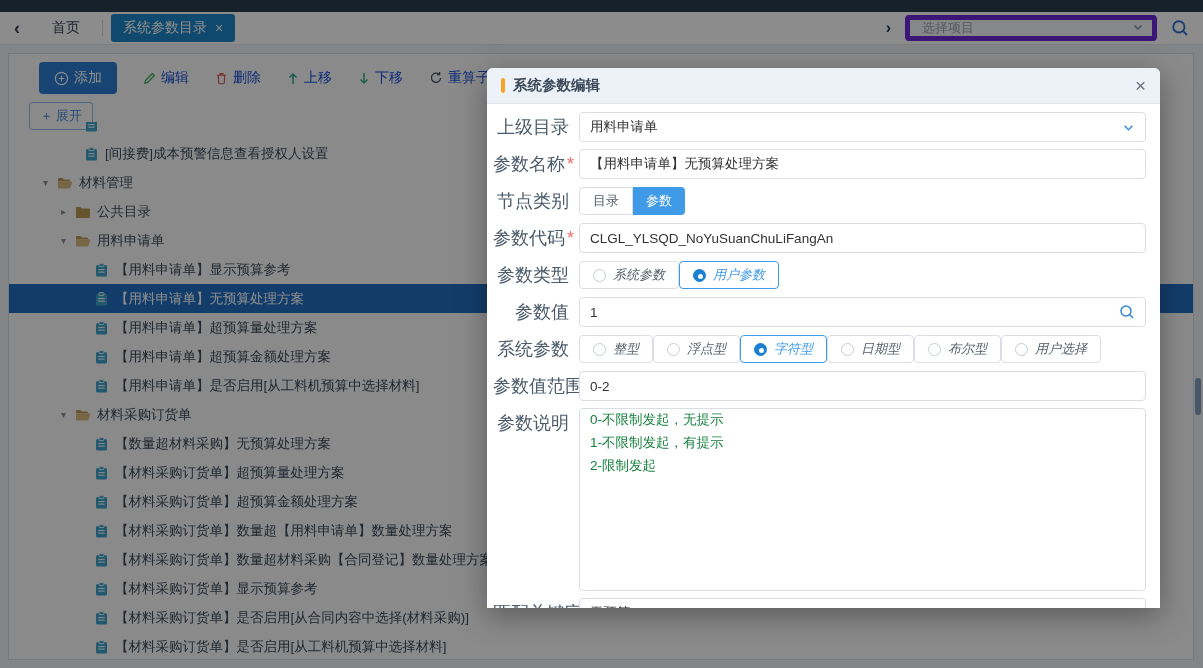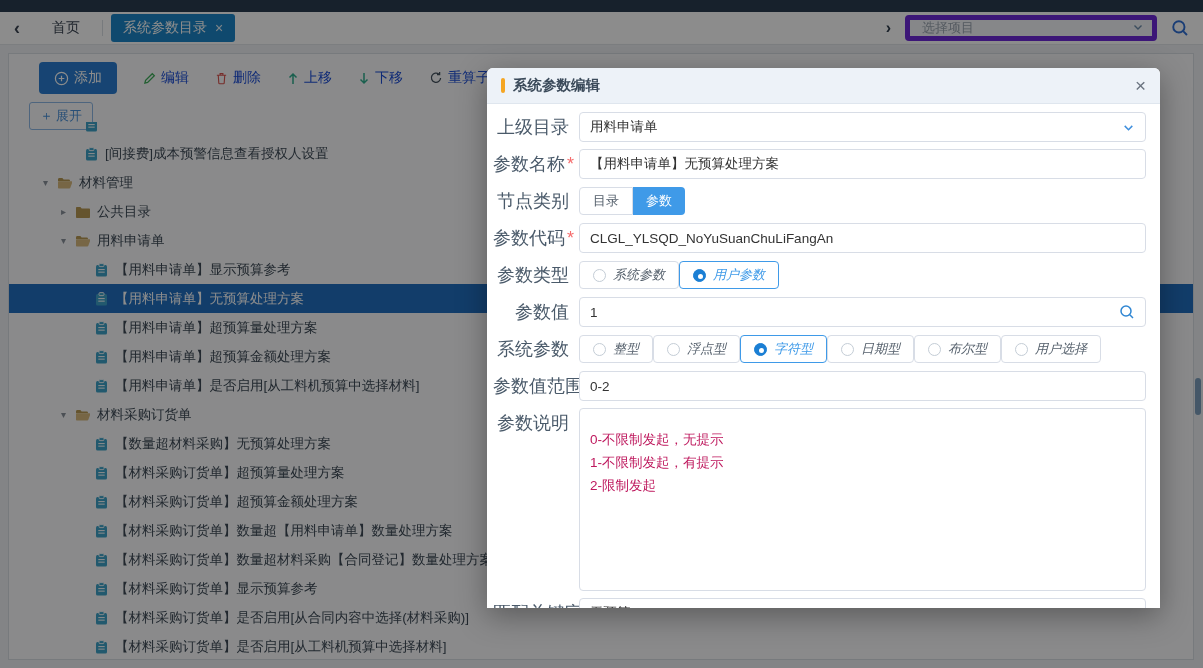--- a/index.html
+++ b/index.html
@@ -63,22 +63,22 @@
   .frow.top { align-items:flex-start; }
   .flabel { width:76px; flex:0 0 76px; text-align:right; margin-right:10px; font-size:18px;
             color:#4a5a6a; line-height:30px; white-space:nowrap; }
   .req { color:#f56c6c; margin-left:2px; }
   .ffield { flex:1; min-width:0; }
   .input { height:30px; border:1px solid #d8dde6; border-radius:4px; padding:0 10px; font-size:13.5px;
            color:#333; display:flex; align-items:center; background:#fff; }
   .input .val { flex:1; overflow:hidden; }
   .input .chev { color:#3f8fdd; display:flex; }
   .input .mag { color:#2f86d3; display:flex; }
-  .textarea { height:183px; border:1px solid #d8dde6; border-radius:4px; padding:20px 10px; font-size:13.5px;
-              color:#be185d; line-height:1.7; white-space:pre-line; overflow:hidden; }
+  .textarea { height:183px; border:1px solid #d8dde6; border-radius:4px; padding:0 10px; font-size:13.5px;
+              color:#15803d; line-height:1.7; white-space:pre-line; overflow:hidden; }
 
   .seg { display:inline-flex; height:28px; }
   .seg .s { padding:0 13px; font-size:13px; display:flex; align-items:center; cursor:pointer; }
   .seg .s.off { border:1px solid #d8dde6; color:#55606c; background:#fff; border-radius:4px 0 0 4px; }
   .seg .s.on { background:var(--accent); color:#fff; border-radius:0 4px 4px 0; }
 
   .radios { display:flex; gap:0; flex-wrap:nowrap;font-style:italic; }
   .rbox { height:28px; border:1px solid #d8dde6; border-radius:4px; padding:0 13px; display:flex;
           align-items:center; gap:7px; font-size:13px; color:#55606c; background:#fff; cursor:pointer; }
   .rbox .dot { width:13px; height:13px; border-radius:50%; border:1px solid #c4cdd6; background:#fff; position:relative; }

